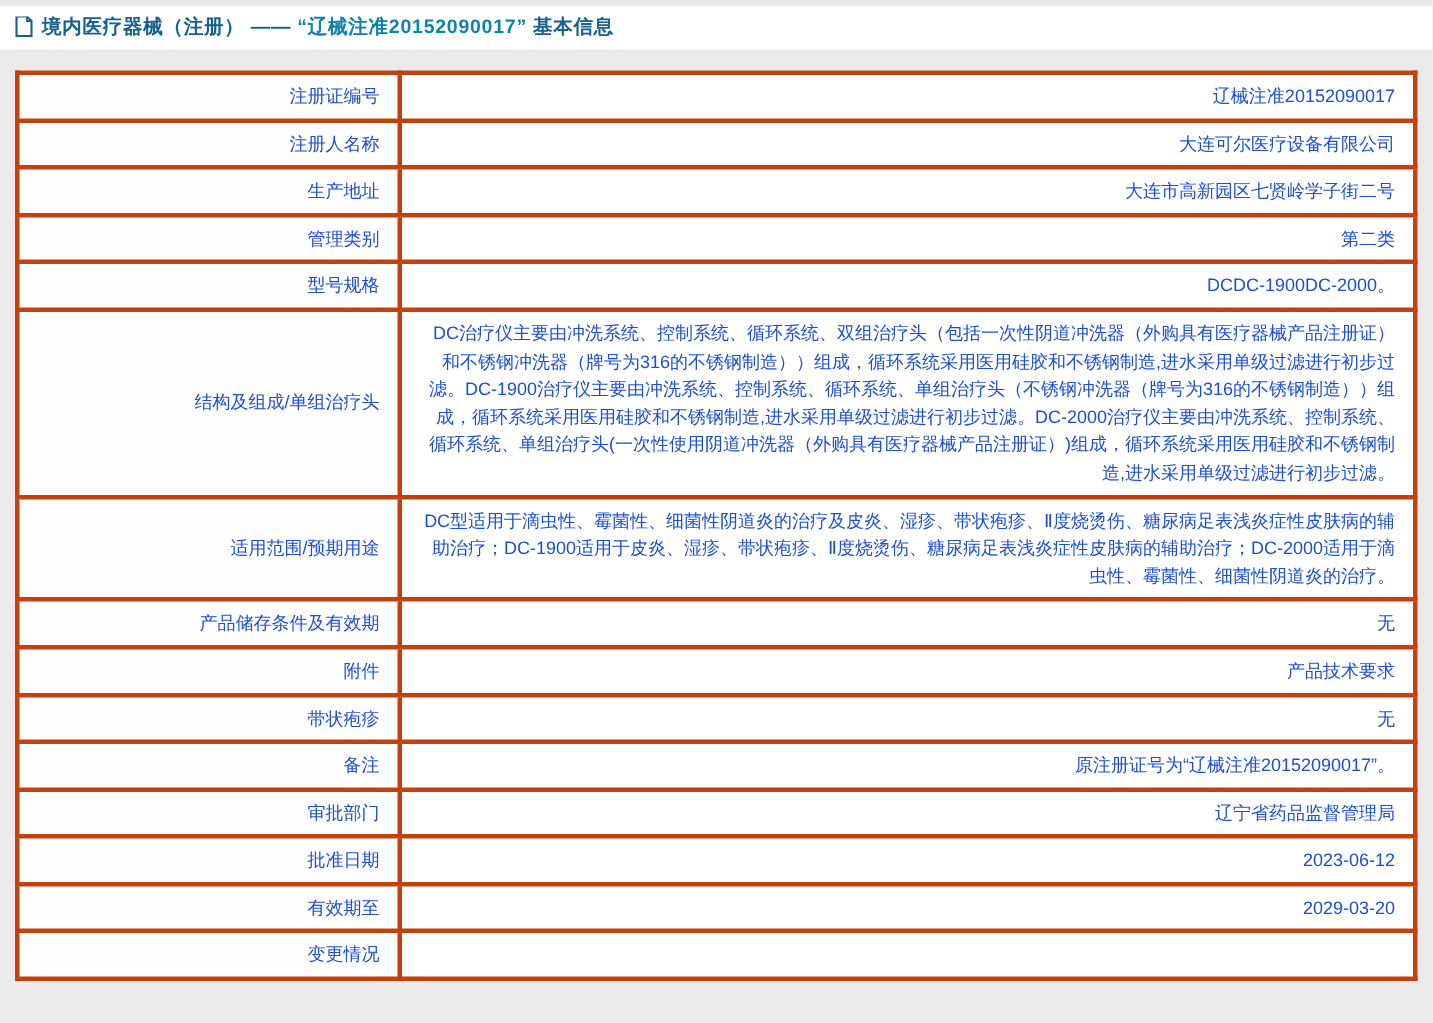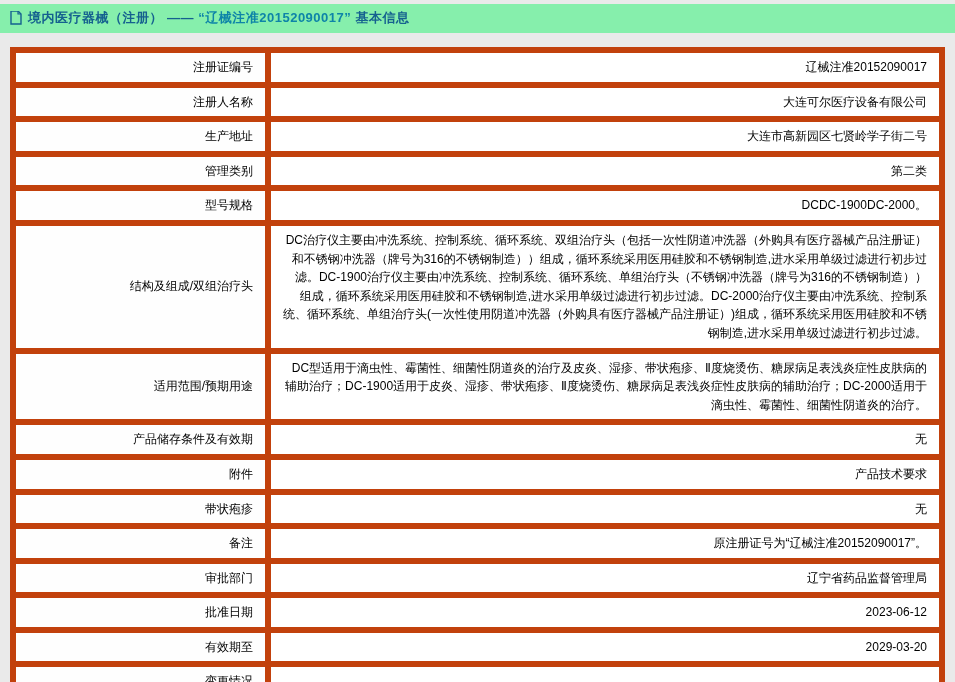--- a/index.html
+++ b/index.html
@@ -10,21 +10,21 @@
     font-family: "Liberation Sans", "DejaVu Sans", sans-serif;
     overflow: hidden;
   }
   .page {
     width: 955px;
     height: 682px;
     background: #eaeaea;
   }
   .header-bar {
     width: 955px;
-    background: #86efac;
+    background: #ffffff;
     padding: 5px 10px 6px 10px;
     display: flex;
     align-items: center;
     gap: 6px;
     margin-top: 4px;
   }
   .header-bar .doc-icon {
     display: inline-flex;
     align-items: center;
     flex: 0 0 auto;
@@ -41,26 +41,26 @@
     background: #ffffff;
   }
   table.info {
     width: 935px;
     border-collapse: collapse;
     table-layout: fixed;
     background: #fff;
     border: 1px solid #dcdcdc;
   }
   table.info td {
-    border: 6px solid #c2410c;
+    border: 3px solid #c2410c;
     font-size: 12px;
     line-height: 1.55;
     vertical-align: middle;
     padding: 5px 12px;
-    color: #000000;
+    color: #1d4ed8;
     word-break: break-all;
   }
   td.lbl {
     width: 255px;
     text-align: right;
     color: #4a4a4a;
     background: #fefefe;
     white-space: nowrap;
   }
   td.val { text-align: right; }
@@ -97,21 +97,21 @@
         </tr>
         <tr>
           <td class="lbl">管理类别</td>
           <td class="val">第二类</td>
         </tr>
         <tr>
           <td class="lbl">型号规格</td>
           <td class="val">DCDC-1900DC-2000。</td>
         </tr>
         <tr>
-          <td class="lbl">结构及组成/双组治疗头</td>
+          <td class="lbl">结构及组成/单组治疗头</td>
           <td class="val">DC治疗仪主要由冲洗系统、控制系统、循环系统、双组治疗头（包括一次性阴道冲洗器（外购具有医疗器械产品注册证）和不锈钢冲洗器（牌号为316的不锈钢制造））组成，循环系统采用医用硅胶和不锈钢制造,进水采用单级过滤进行初步过滤。DC-1900治疗仪主要由冲洗系统、控制系统、循环系统、单组治疗头（不锈钢冲洗器（牌号为316的不锈钢制造））组成，循环系统采用医用硅胶和不锈钢制造,进水采用单级过滤进行初步过滤。DC-2000治疗仪主要由冲洗系统、控制系统、循环系统、单组治疗头(一次性使用阴道冲洗器（外购具有医疗器械产品注册证）)组成，循环系统采用医用硅胶和不锈钢制造,进水采用单级过滤进行初步过滤。</td>
         </tr>
         <tr>
           <td class="lbl">适用范围/预期用途</td>
           <td class="val">DC型适用于滴虫性、霉菌性、细菌性阴道炎的治疗及皮炎、湿疹、带状疱疹、Ⅱ度烧烫伤、糖尿病足表浅炎症性皮肤病的辅助治疗；DC-1900适用于皮炎、湿疹、带状疱疹、Ⅱ度烧烫伤、糖尿病足表浅炎症性皮肤病的辅助治疗；DC-2000适用于滴虫性、霉菌性、细菌性阴道炎的治疗。</td>
         </tr>
         <tr>
           <td class="lbl">产品储存条件及有效期</td>
           <td class="val">无</td>
         </tr>

